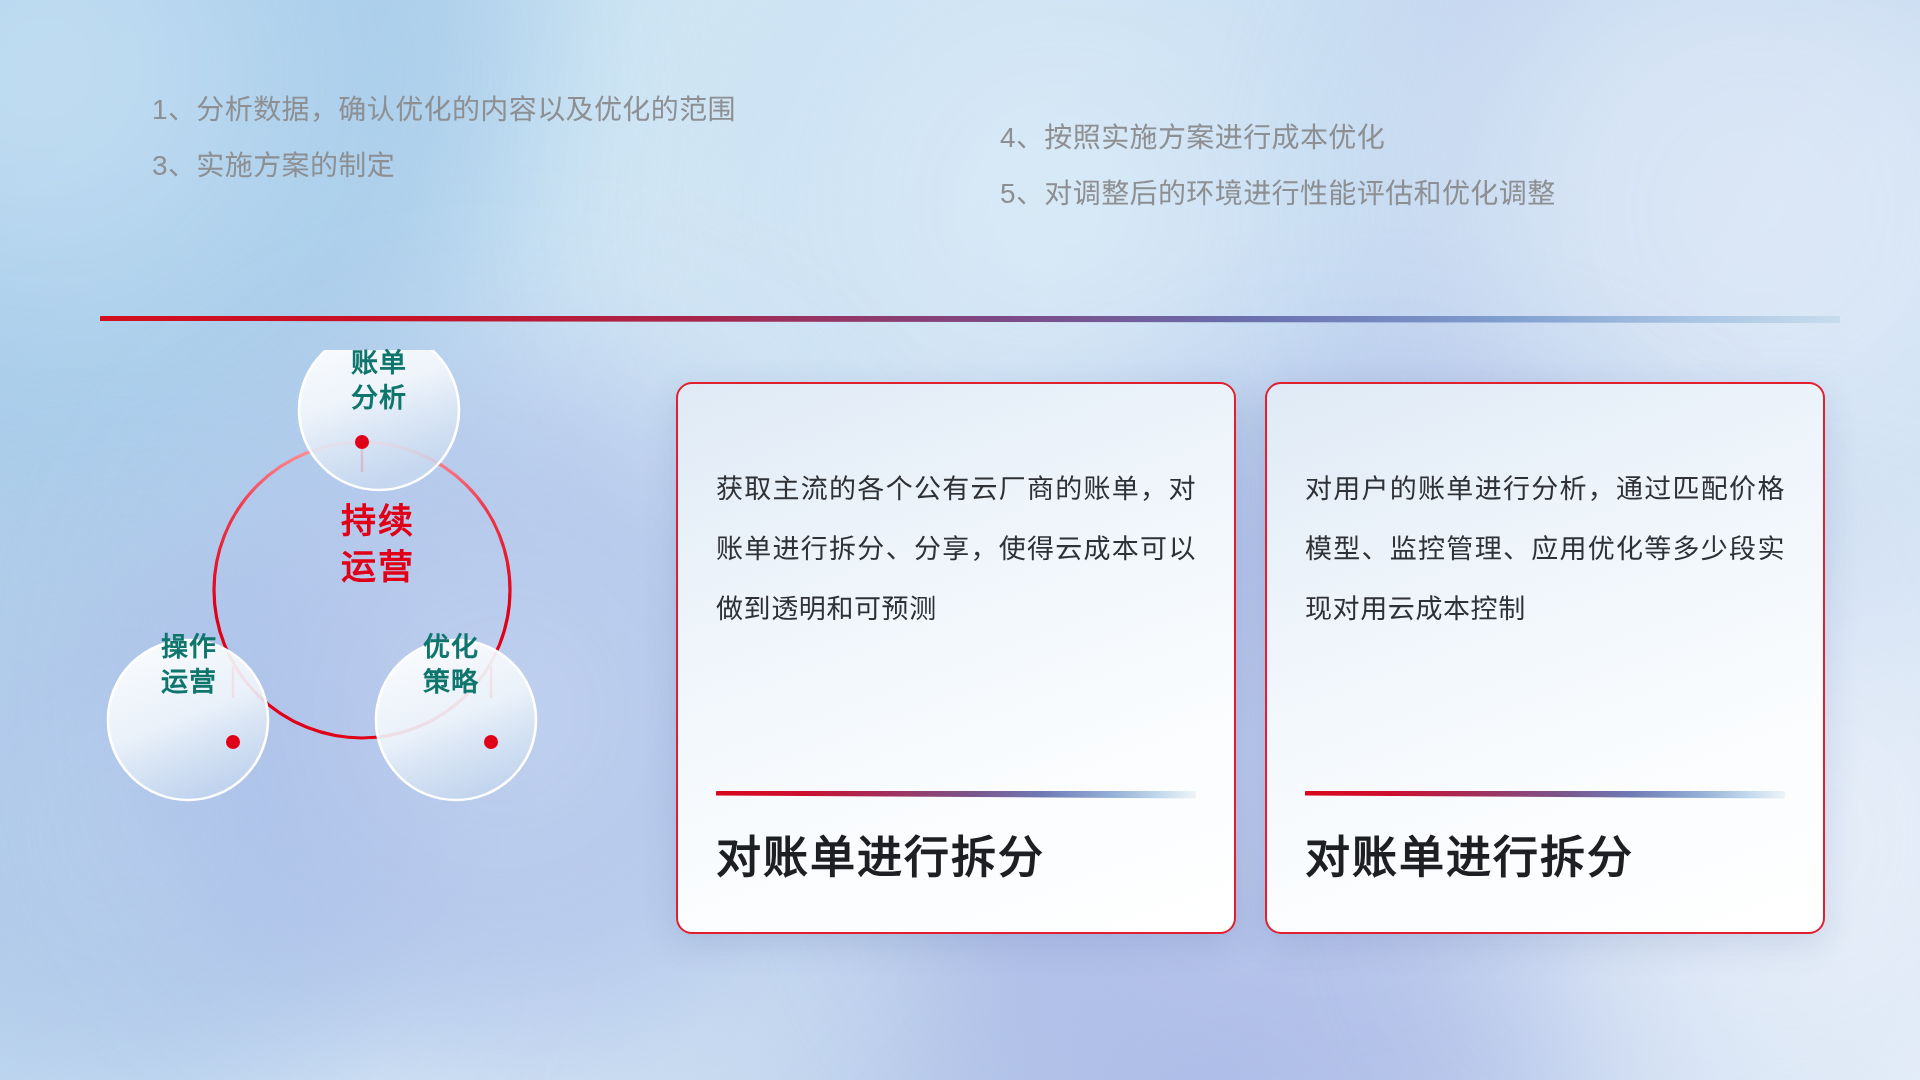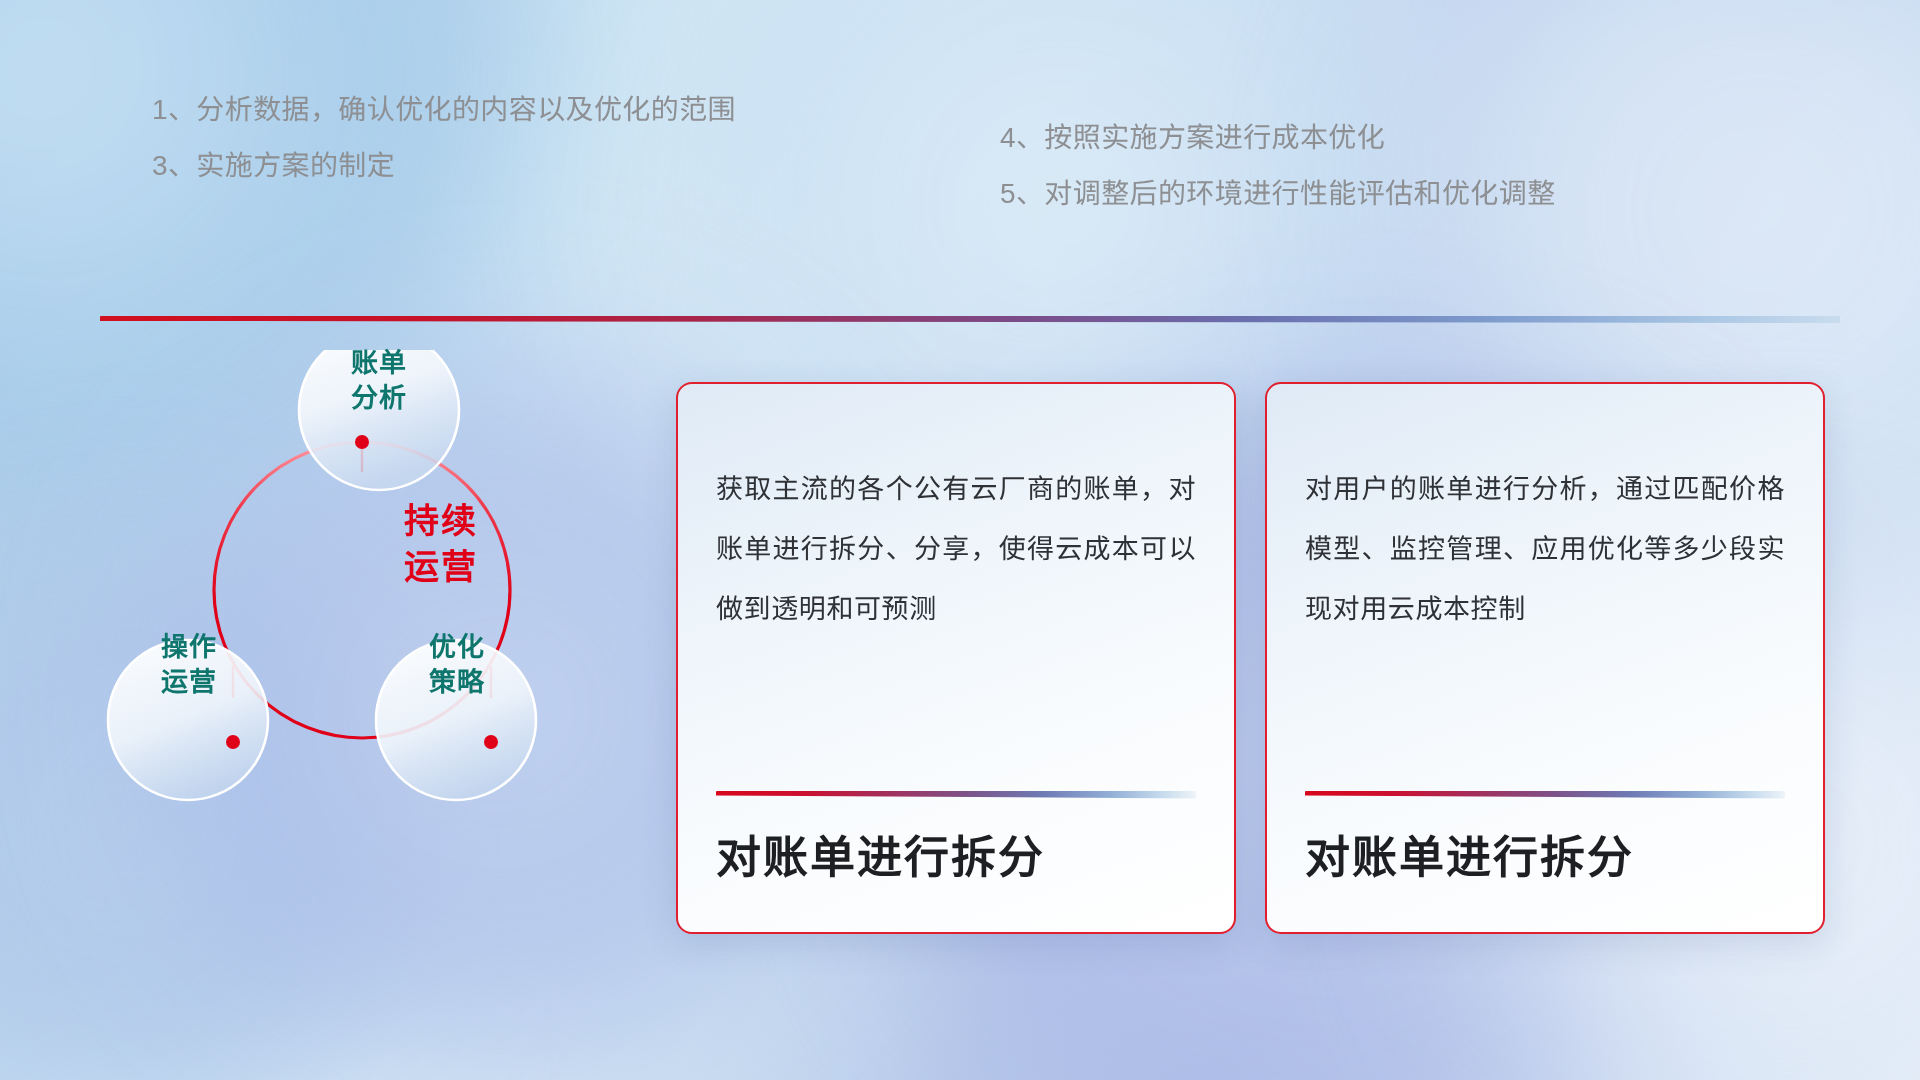--- a/index.html
+++ b/index.html
@@ -113,29 +113,28 @@
     color: #0f766e;
     font-size: 27px;
     font-weight: 700;
     line-height: 1.28;
     letter-spacing: 1px;
     white-space: pre-line;
     pointer-events: none;
   }
   .venn-label.top    { left: 208px; top:  -4px; width: 150px; }
   .venn-label.bleft  { left:  18px; top: 280px; width: 150px; }
-  .venn-label.bright { left: 286px; top: 280px; width: 150px; }
+  .venn-label.bright { left: 280px; top: 280px; width: 150px; }
   .venn-label.center {
     left: 182px; top: 148px; width: 200px;
     color: #e00017;
     font-size: 35px;
     font-weight: 800;
     line-height: 1.32;
     letter-spacing: 2px;
-    text-align: right;
   }
 
   
   .cards {
     position: absolute;
     left: 676px;
     top: 382px;
     z-index: 5;
     display: flex;
     gap: 29px;

